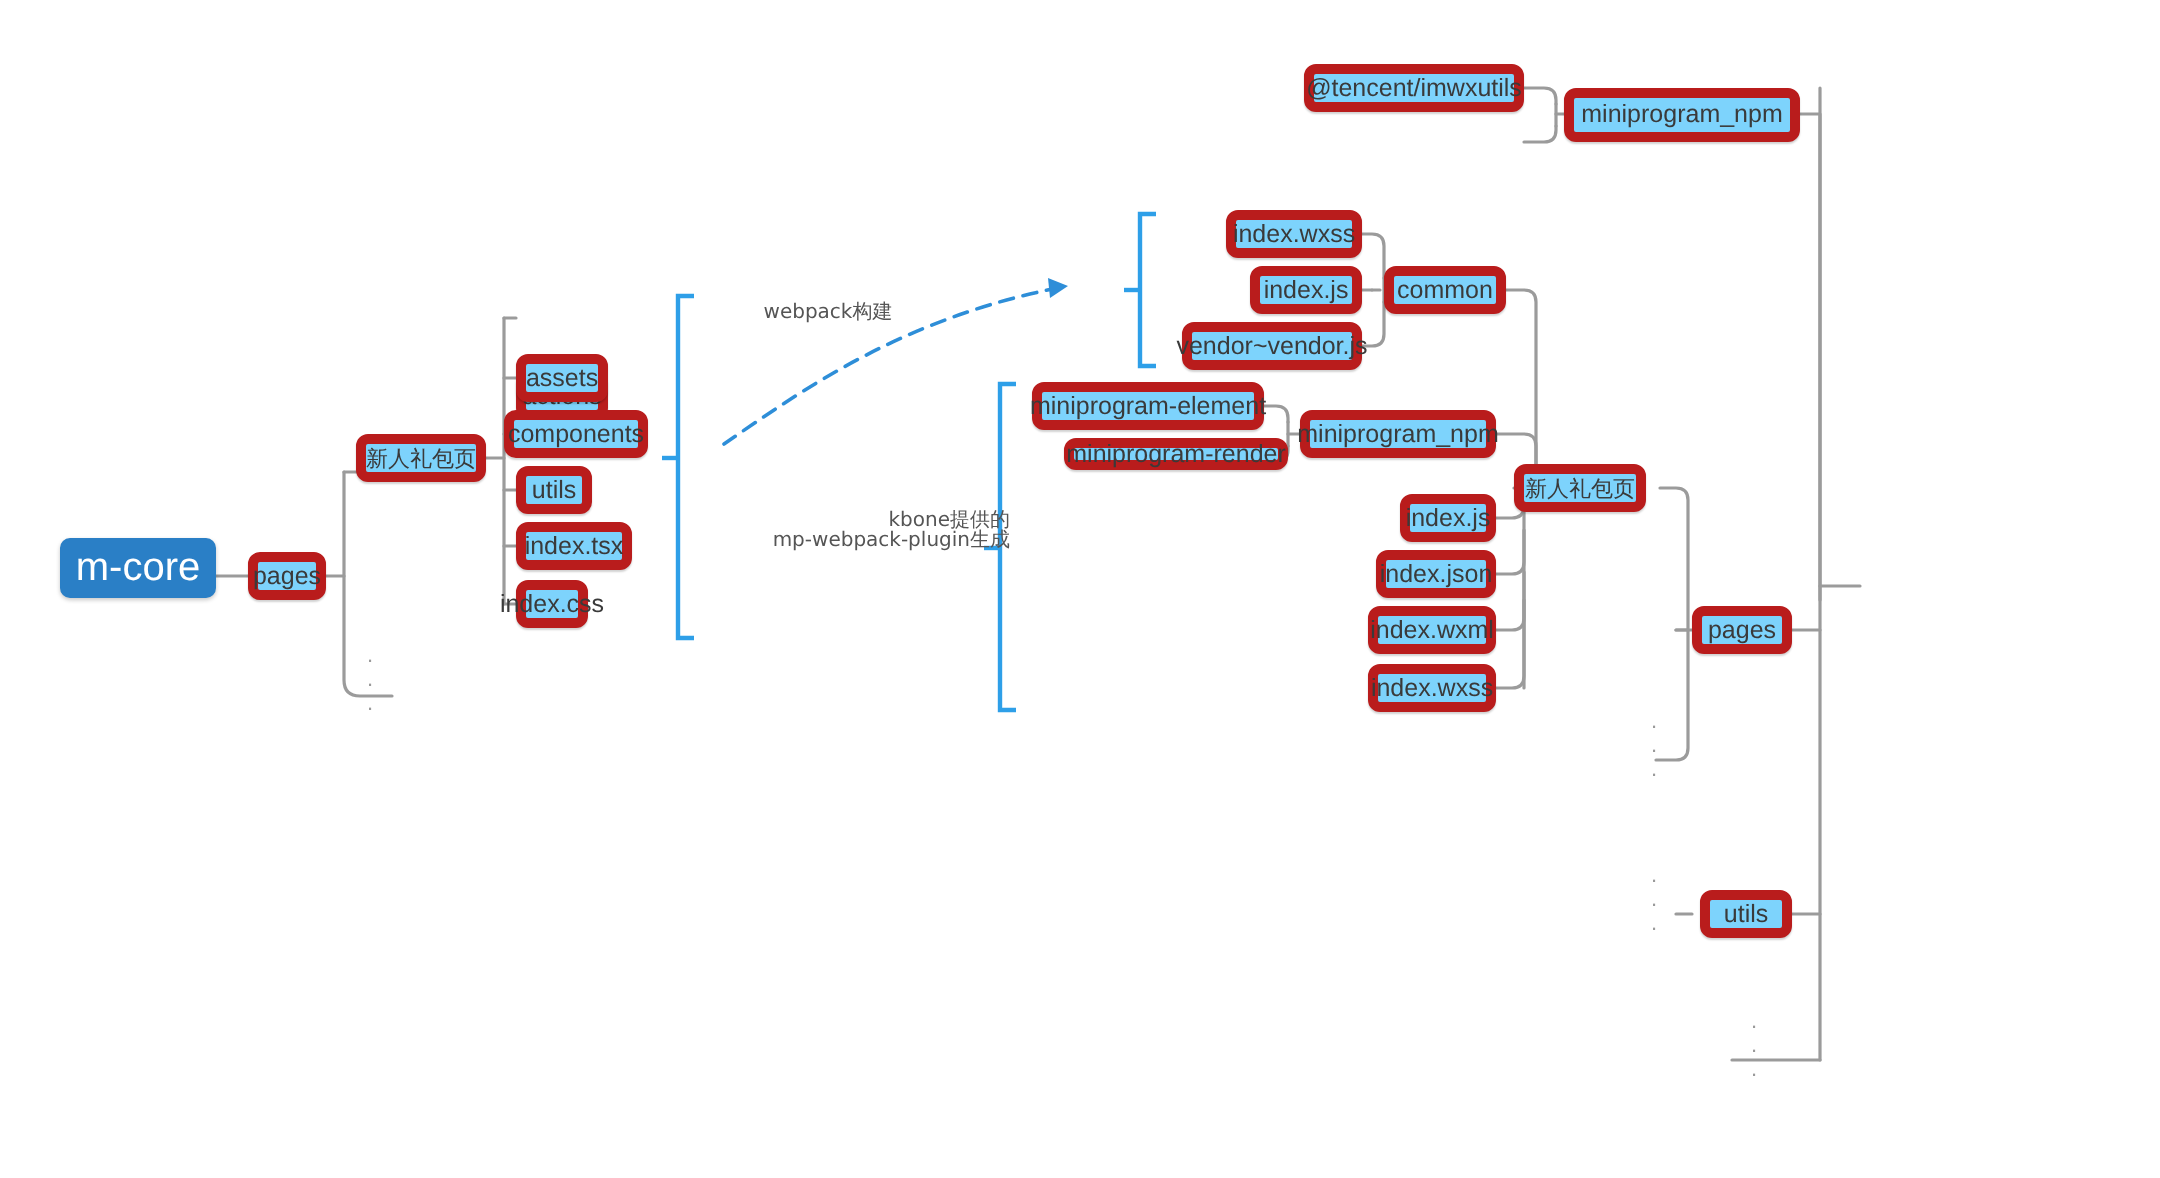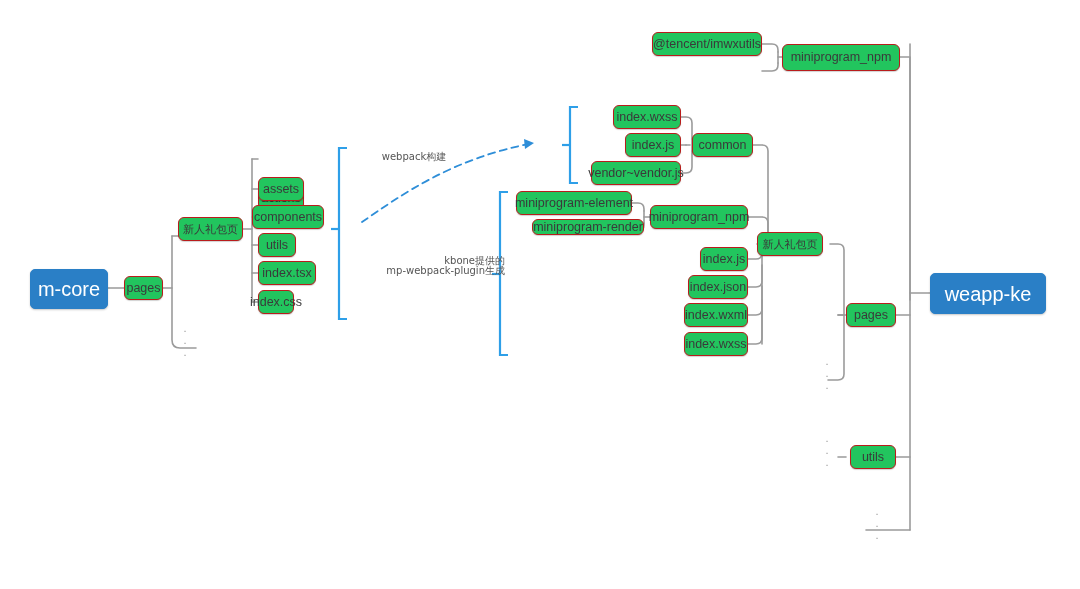--- a/index.html
+++ b/index.html
@@ -26,22 +26,22 @@
     pointer-events: none;
   }
   .node {
     position: absolute;
     box-sizing: border-box;
     display: flex;
     align-items: center;
     justify-content: center;
     white-space: nowrap;
     border-radius: 6px;
-    background: #22c55e;
-    border: 1px solid #b91c1c;
+    background: #7dd3fc;
+    border: 5px solid #b91c1c;
     color: #3a3a3a;
     font-size: 12.5px;
     line-height: 1;
     padding: 0 8px;
     box-shadow: 0 1px 1px rgba(0,0,0,0.18);
   }
   .node.root {
     background: #2a7fc6;
     border: 1px solid #2a7fc6;
     color: #ffffff;
@@ -159,21 +159,21 @@
 
       <path d="M838 457 L846 457"></path>
 
       <path d="M910 44 L910 530"></path>
       <path d="M910 530 L866 530"></path>
 
       <path d="M910 293 L930 293"></path>
     </g>
   </svg>
 
-  <div class="node root" style="left:30px; top:269px; width:78px; height:40px;">m-core</div>
+  <div class="node root" style="left:30px; top:269px; width:78px; height:30px;">m-core</div>
 
   <div class="node" style="left:124px; top:276px; width:39px; height:24px;">pages</div>
 
   <div class="node cjk" style="left:178px; top:217px; width:65px; height:24px;">新人礼包页</div>
 
   <div class="node" style="left:258px; top:147px; width:46px; height:24px;margin-top:39px;">actions</div>
   <div class="node" style="left:258px; top:177px; width:46px; height:24px;">assets</div>
   <div class="node" style="left:252px; top:205px; width:72px; height:24px;">components</div>
   <div class="node" style="left:258px; top:233px; width:38px; height:24px;">utils</div>
   <div class="node" style="left:258px; top:261px; width:58px; height:24px;">index.tsx</div>
@@ -208,21 +208,20 @@
   <div class="node" style="left:688px; top:275px; width:60px; height:24px;">index.json</div>
   <div class="node" style="left:684px; top:303px; width:64px; height:24px;">index.wxml</div>
   <div class="node" style="left:684px; top:332px; width:64px; height:24px;">index.wxss</div>
 
   <div class="node cjk" style="left:757px; top:232px; width:66px; height:24px;">新人礼包页</div>
 
   <div class="node" style="left:846px; top:303px; width:50px; height:24px;">pages</div>
 
   <div class="node" style="left:850px; top:445px; width:46px; height:24px;">utils</div>
 
-  <div class="node root" style="left:930px; top:273px; width:116px; height:41px;">weapp-ke</div>
 
   <div class="dots" style="left:822px; top:355px; width:10px;">
     <span>.</span>
     <span>.</span>
     <span>.</span>
   </div>
 
   <div class="dots" style="left:822px; top:432px; width:10px;">
     <span>.</span>
     <span>.</span>

